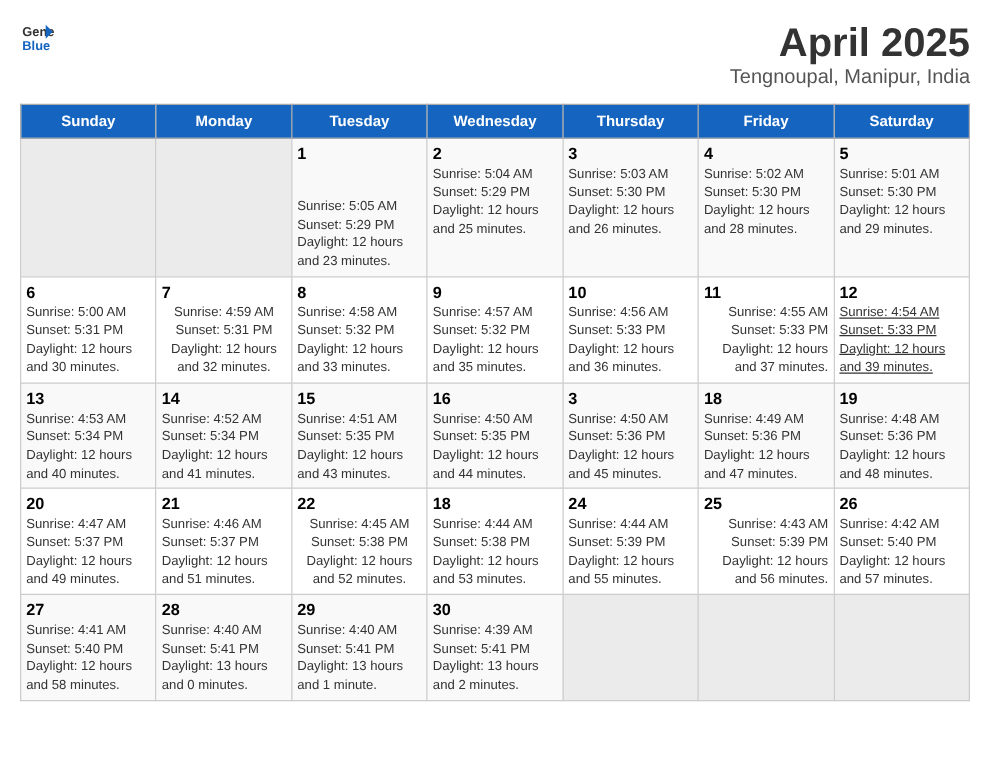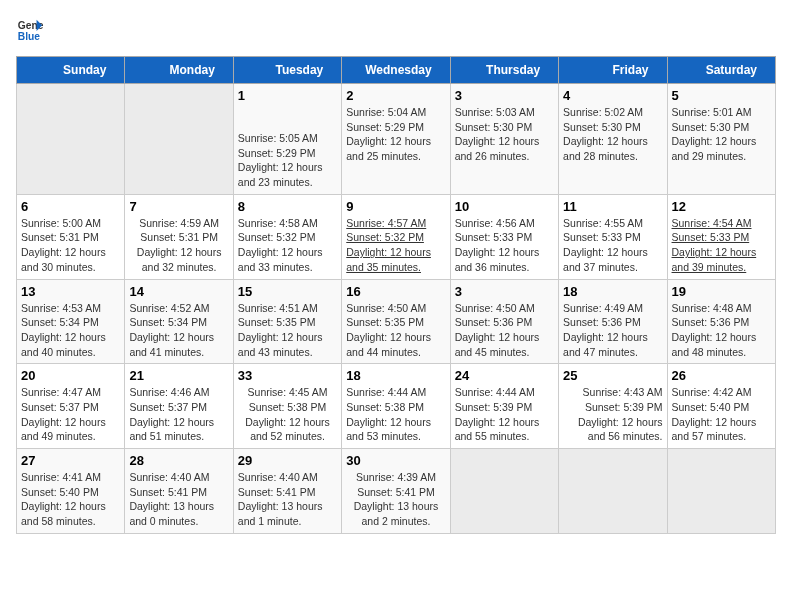--- a/index.html
+++ b/index.html
@@ -38,22 +38,22 @@
       color: #555;
     }
     table {
       width: 100%;
       border-collapse: collapse;
       font-size: 11px;
     }
     thead tr th {
       background-color: #1565c0;
       color: #fff;
-      padding: 6px 18px;
-      text-align: right;
+      padding: 6px 4px;
+      text-align: center;
       font-size: 12px;
       font-weight: bold;
       border: 1px solid #aaa;
     }
     tbody tr td {
       border: 1px solid #ccc;
       padding: 4px;
       vertical-align: top;
       width: 108px;
       min-height: 70px;
@@ -85,20 +85,22 @@
 
 <div class="header-area">
   <div class="logo">
     <svg class="logo-icon" viewBox="0 0 30 30" xmlns="http://www.w3.org/2000/svg">
       <text x="2" y="14" font-size="11" font-weight="bold" fill="#333">General</text>
       <text x="2" y="26" font-size="11" font-weight="bold" fill="#1565c0">Blue</text>
       <polygon points="22,4 28,10 22,16" fill="#1565c0"></polygon>
     </svg>
   </div>
   <div class="title-area">
+    <div class="main-title">April 2025</div>
+    <div class="sub-title">Tengnoupal, Manipur, India</div>
   </div>
 </div>
 
 <table>
   <thead>
     <tr>
     <th>Sunday</th>
         <th>Monday</th>
         <th>Tuesday</th>
         <th>Wednesday</th>
@@ -156,33 +158,33 @@
 Daylight: 12 hours and 32 minutes.</div>
         </td>
         <td>
           <span class="day-number">8</span>
           <div class="day-info" style="white-space: pre-line;">Sunrise: 4:58 AM
 Sunset: 5:32 PM
 Daylight: 12 hours and 33 minutes.</div>
         </td>
         <td>
           <span class="day-number">9</span>
-          <div class="day-info" style="white-space: pre-line; text-decoration: underline;">Sunrise: 4:57 AM
+          <div class="day-info" style="white-space: pre-line;">Sunrise: 4:57 AM
 Sunset: 5:32 PM
 Daylight: 12 hours and 35 minutes.</div>
         </td>
         <td>
           <span class="day-number">10</span>
           <div class="day-info" style="white-space: pre-line;">Sunrise: 4:56 AM
 Sunset: 5:33 PM
 Daylight: 12 hours and 36 minutes.</div>
         </td>
         <td>
           <span class="day-number">11</span>
-          <div class="day-info" style="white-space: pre-line;">Sunrise: 4:55 AM
+          <div class="day-info" style="white-space: pre-line; text-align: right;">Sunrise: 4:55 AM
 Sunset: 5:33 PM
 Daylight: 12 hours and 37 minutes.</div>
         </td>
         <td>
           <span class="day-number">12</span>
           <div class="day-info" style="white-space: pre-line; text-decoration: underline;">Sunrise: 4:54 AM
 Sunset: 5:33 PM
 Daylight: 12 hours and 39 minutes.</div>
         </td>
       </tr>
@@ -237,21 +239,21 @@
 Sunset: 5:37 PM
 Daylight: 12 hours and 49 minutes.</div>
         </td>
         <td>
           <span class="day-number">21</span>
           <div class="day-info" style="white-space: pre-line;">Sunrise: 4:46 AM
 Sunset: 5:37 PM
 Daylight: 12 hours and 51 minutes.</div>
         </td>
         <td>
-          <span class="day-number">33</span>
+          <span class="day-number">22</span>
           <div class="day-info" style="white-space: pre-line; text-align: center;">Sunrise: 4:45 AM
 Sunset: 5:38 PM
 Daylight: 12 hours and 52 minutes.</div>
         </td>
         <td>
           <span class="day-number">18</span>
           <div class="day-info" style="white-space: pre-line;">Sunrise: 4:44 AM
 Sunset: 5:38 PM
 Daylight: 12 hours and 53 minutes.</div>
         </td>
@@ -288,21 +290,21 @@
 Daylight: 13 hours and 0 minutes.</div>
         </td>
         <td>
           <span class="day-number">29</span>
           <div class="day-info" style="white-space: pre-line;">Sunrise: 4:40 AM
 Sunset: 5:41 PM
 Daylight: 13 hours and 1 minute.</div>
         </td>
         <td>
           <span class="day-number">30</span>
-          <div class="day-info" style="white-space: pre-line; text-align: center;">Sunrise: 4:39 AM
+          <div class="day-info" style="white-space: pre-line;">Sunrise: 4:39 AM
 Sunset: 5:41 PM
 Daylight: 13 hours and 2 minutes.</div>
         </td>
         <td class="empty-cell"></td>
         <td class="empty-cell"></td>
         <td class="empty-cell"></td>
       </tr>
     </tbody>
 </table>
 

